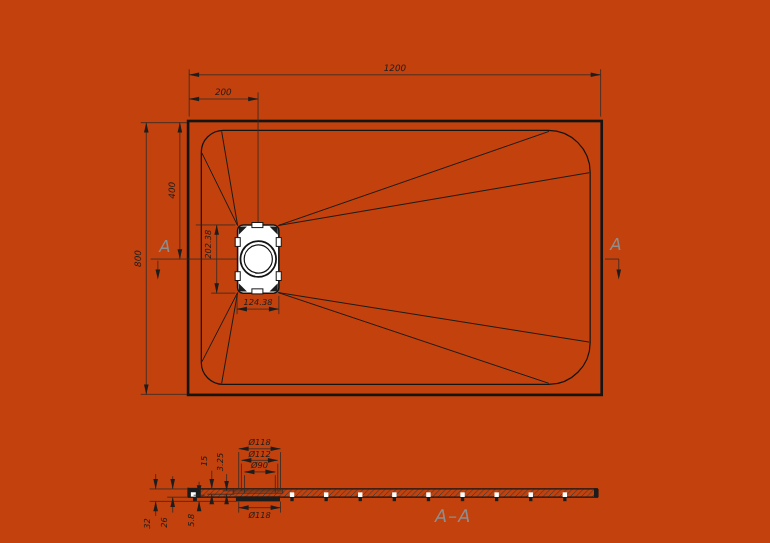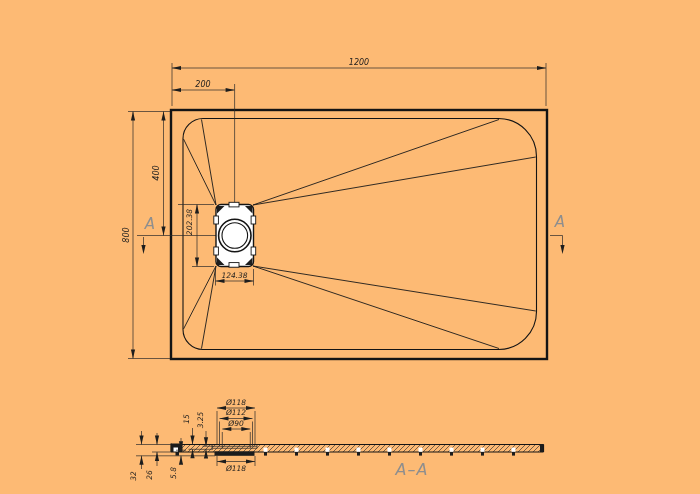--- a/index.html
+++ b/index.html
@@ -1,16 +1,16 @@
 <!DOCTYPE html>
 <html><head>
 <meta charset="utf-8">
 <style>
   html,body{margin:0;padding:0;background:#ffffff;}
-  .page{width:700px;height:494px;background:#fdba74;position:relative;overflow:hidden;}
+  .page{width:700px;height:494px;background:#c2410c;position:relative;overflow:hidden;}
   svg{display:block;}
   .thick{stroke:#141414;stroke-width:2.4;fill:none;}
   .med{stroke:#141414;stroke-width:1.1;fill:none;}
   .flange{stroke:#141414;stroke-width:1.4;fill:#ffffff;}
   .crease{stroke:#1a1a1a;stroke-width:0.9;fill:none;}
   .thin{stroke:#2a2a2a;stroke-width:0.7;fill:none;}
   .outline{stroke:#141414;stroke-width:1.2;fill:none;}
   .solid{fill:#1c1c1c;stroke:none;}
   .whitebx{fill:#ffffff;stroke:none;}
   .notch{fill:#ffffff;stroke:#141414;stroke-width:0.9;}

